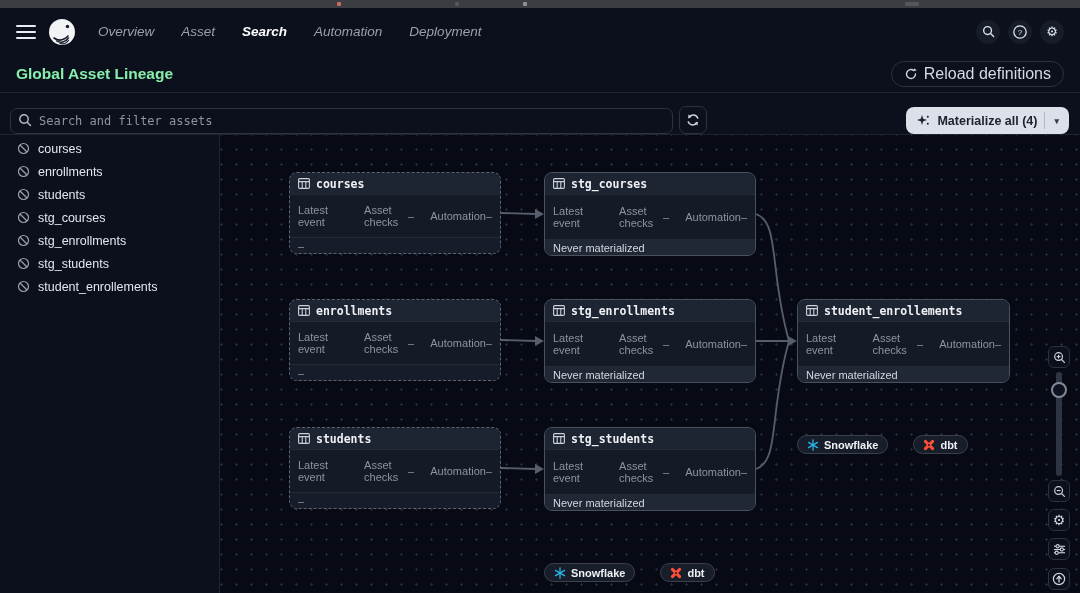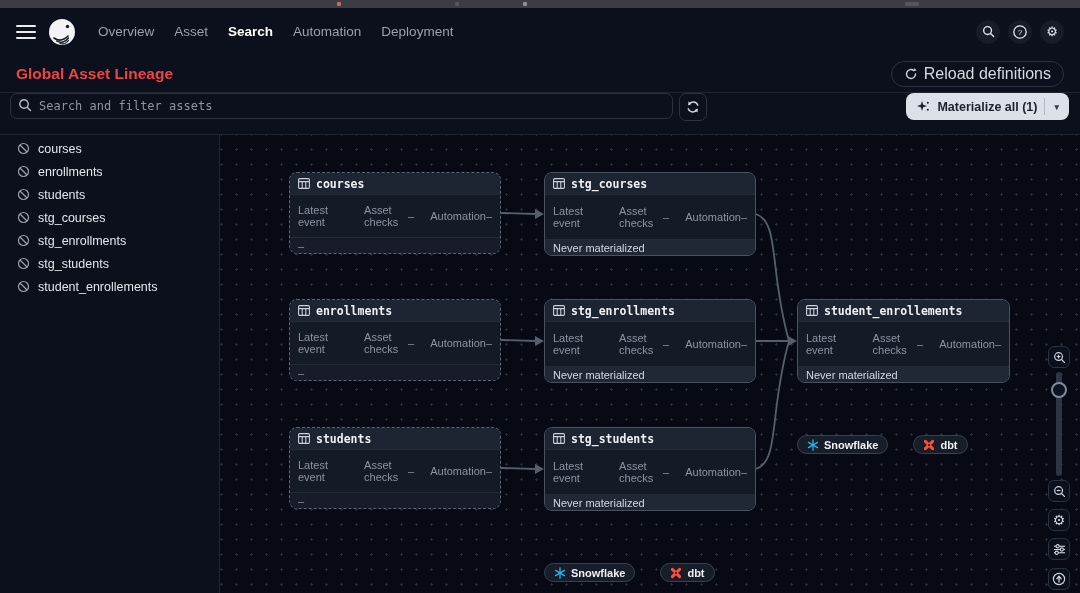--- a/index.html
+++ b/index.html
@@ -9,38 +9,38 @@
 
   
   .browser-strip { position:relative; height:8px; background:#3b3d42; }
   .browser-strip .mark { position:absolute; top:2px; width:4px; height:4px; border-radius:1px; }
 
   
   .nav { height:47px; display:flex; align-items:center; padding:0 16px; }
   .hamburger { width:20px; height:14px; display:flex; flex-direction:column; justify-content:space-between; cursor:pointer; }
   .hamburger i { display:block; height:2px; background:#e9ebf0; border-radius:1px; }
   .logo { width:28px; height:28px; margin-left:12px; }
-  .nav-links { display:flex; gap:20px; margin-left:22px; font-size:13.5px; }
+  .nav-links { display:flex; gap:27px; margin-left:22px; font-size:13.5px;font-style:italic; }
   .nav-link { color:#9aa0ac; cursor:pointer; }
   .nav-link.active { color:#ffffff; font-weight:700; }
   .nav-right { margin-left:auto; display:flex; gap:8px; }
   .circle-btn { width:24px; height:24px; border-radius:50%; background:#171c29; display:flex; align-items:center; justify-content:center; color:#dfe3ea; cursor:pointer; font-size:13px; }
 
   
   .page-header { height:38px; display:flex; align-items:center; padding:0 16px; border-bottom:1px solid #202531; }
-  .page-title { font-size:15.5px; font-weight:700; color:#ef4444; }
+  .page-title { font-size:15.5px; font-weight:700; color:#86efac; }
   .reload-btn { margin-left:auto; height:26px; display:flex; align-items:center; gap:6px; padding:0 12px; border:1px solid #2b3240; border-radius:13px; color:#d6dae2; font-size:16px; cursor:pointer; background:transparent; }
 
   
   .toolbar { height:42px; display:flex; border-bottom:1px solid #202531; }
   .toolbar-left { width:220px; border-right:1px solid #202531; display:flex; align-items:center; padding:0 8px 0 16px; gap:6px; }
   .jump-input { flex:1; height:26px; background:transparent; border:1px solid #2b3240; border-radius:7px; color:#e9ebf0; font-size:12.5px; padding:0 9px; outline:none; font-family:"Liberation Sans",sans-serif; }
   .jump-input::placeholder { color:#8d94a2; }
   .sq-btn { width:24px; height:24px; border:1px solid #2b3240; border-radius:6px; background:transparent; display:flex; align-items:center; justify-content:center; color:#cfd4dc; cursor:pointer; flex:none; }
-  .toolbar-main { flex:1; display:flex; align-items:flex-start; padding:0 11px 0 10px; gap:6px; }
+  .toolbar-main { flex:1; display:flex; align-items:flex-end; padding:0 11px 0 10px; gap:6px; }
   .search-wrap { position:relative; width:663px; height:26px; }
   .search-input { width:100%; height:100%; background:transparent; border:1px solid #2b3240; border-radius:7px; color:#e9ebf0; font-family:"DejaVu Sans Mono", monospace; font-size:12px; padding:0 8px 0 28px; outline:none; }
   .search-input::placeholder { color:#8d94a2; }
   .search-icon-in { position:absolute; left:8px; top:5px; }
   .materialize-btn { margin-left:auto; height:27px; display:flex; align-items:center; gap:7px; padding:0 4px 0 10px; background:#dce0e8; border:none; border-radius:8px; color:#1d212b; font-size:12.5px; font-weight:700; cursor:pointer; font-family:"Liberation Sans",sans-serif; }
   .mat-divider { width:1px; height:17px; background:#b2b7c2; }
   .mat-caret { font-size:9px; color:#3a3f4b; padding:0 6px 0 2px; }
 
   
   .content { display:flex; height:458px; }
@@ -156,21 +156,21 @@
             <path d="M2.2 8.8 a5 5 0 0 0 9 0.6" stroke="#cfd4dc" stroke-width="1.4" fill="none" stroke-linecap="round"></path>
             <path d="M11.8 12.4 L11.4 9.1 L8.2 10 Z" fill="#cfd4dc"></path>
           </svg>
       </div>
       <button class="materialize-btn">
         <svg width="14" height="14" viewBox="0 0 14 14">
             <path d="M6 1 L7.2 4.8 L11 6 L7.2 7.2 L6 11 L4.8 7.2 L1 6 L4.8 4.8 Z" fill="#1d212b"></path>
             <circle cx="11.8" cy="2.8" r="1" fill="#1d212b"></circle>
             <circle cx="11.8" cy="9.8" r="1" fill="#1d212b"></circle>
           </svg>
-        <span>Materialize all (1)</span>
+        <span>Materialize all (4)</span>
         <span class="mat-divider"></span>
         <span class="mat-caret">▾</span>
       </button>
     </div>
   </div>
 
   <div class="content">
     <div class="sidebar" id="sidebar-list">
   <div class="side-item">
     <svg width="13" height="13" viewBox="0 0 14 14">

